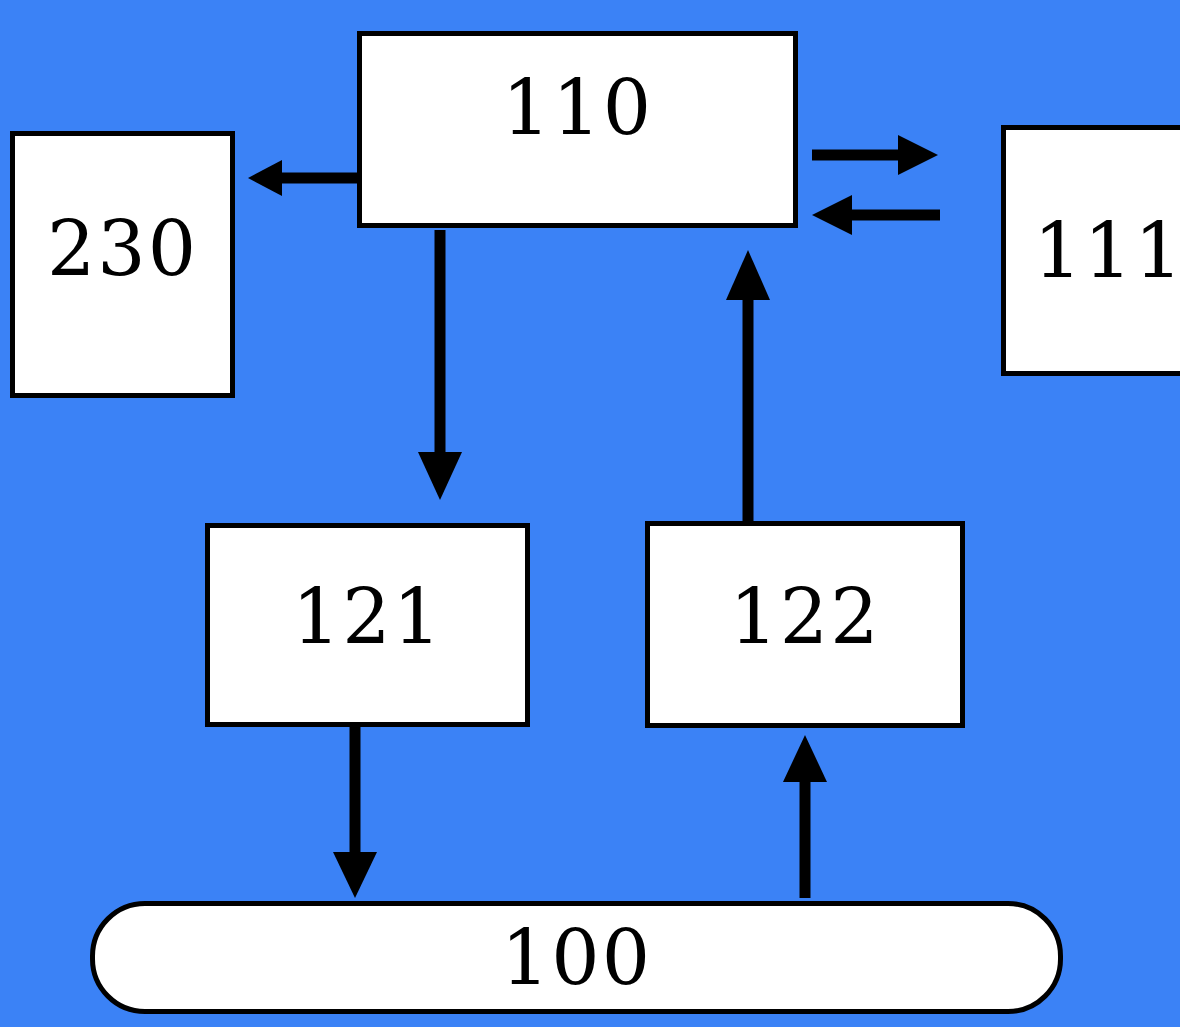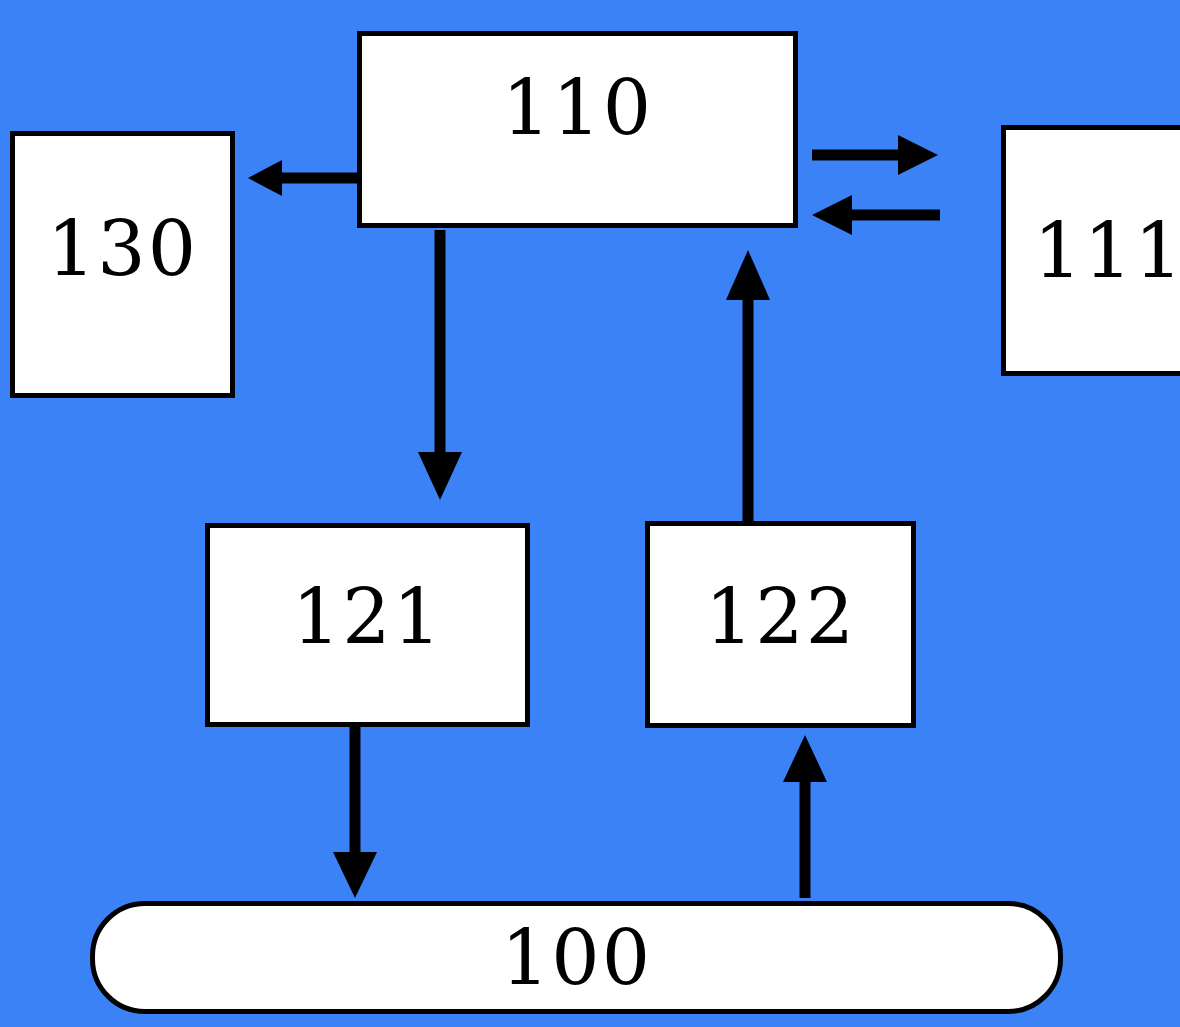--- a/index.html
+++ b/index.html
@@ -43,21 +43,21 @@
     line-height: 1;
     color: #000000;
     letter-spacing: 2px;
     user-select: none;
   }
   
   #node-110 { left: 357px;  top: 31px;  width: 441px; height: 197px; }
   #node-130 { left: 10px;   top: 131px; width: 225px; height: 267px; }
   #node-111 { left: 1001px;  top: 125px; width: 216px; height: 251px; }
   #node-121 { left: 205px;  top: 523px; width: 325px; height: 204px; }
-  #node-122 { left: 645px;  top: 521px; width: 271px; height: 207px; }
+  #node-122 { left: 645px;  top: 521px; width: 320px; height: 207px; }
   #node-100 { left: 90px;   top: 901px; width: 973px; height: 113px; }
 
   
   #node-110 .node-label { transform: translateY(-22px); }
   #node-130 .node-label { transform: translateY(-16px); }
   #node-111 .node-label { transform: translateY(0px); }
   #node-121 .node-label { transform: translateY(-8px); }
   #node-122 .node-label { transform: translateY(-8px); }
   #node-100 .node-label { transform: translateY(0px); }
 </style>
@@ -107,21 +107,21 @@
       <line x1="805" y1="898" x2="805" y2="780" stroke="#000000" stroke-width="11"></line>
       <polygon points="805,735 783,782 827,782" fill="#000000"></polygon>
     </g>
   </svg>
 
   <div class="node-box" id="node-110">
     <span class="node-label">110</span>
   </div>
 
   <div class="node-box" id="node-130">
-    <span class="node-label">130</span>
+    <span class="node-label">230</span>
   </div>
 
   <div class="node-box" id="node-111">
     <span class="node-label">111</span>
   </div>
 
   <div class="node-box" id="node-121">
     <span class="node-label">121</span>
   </div>
 

